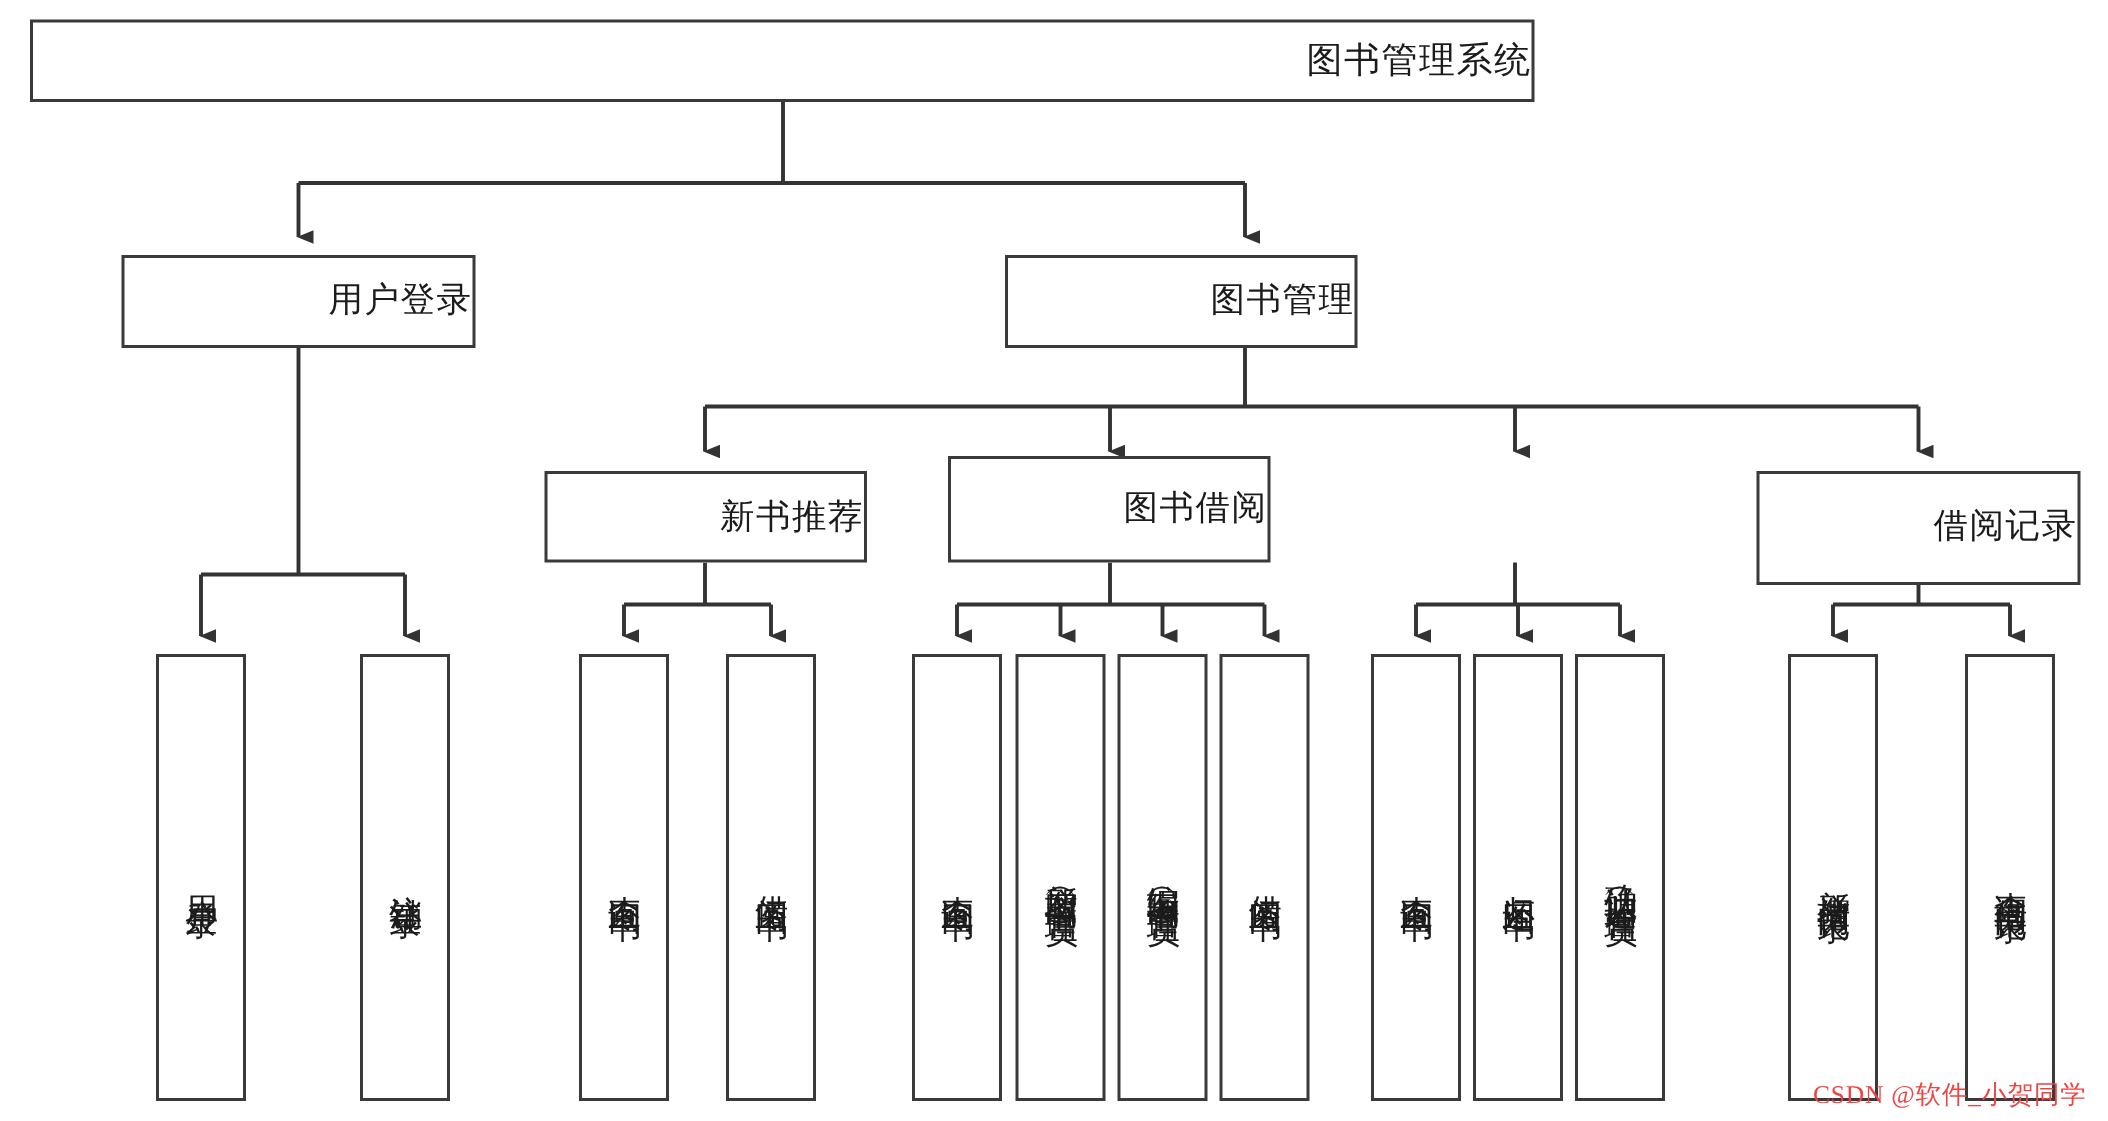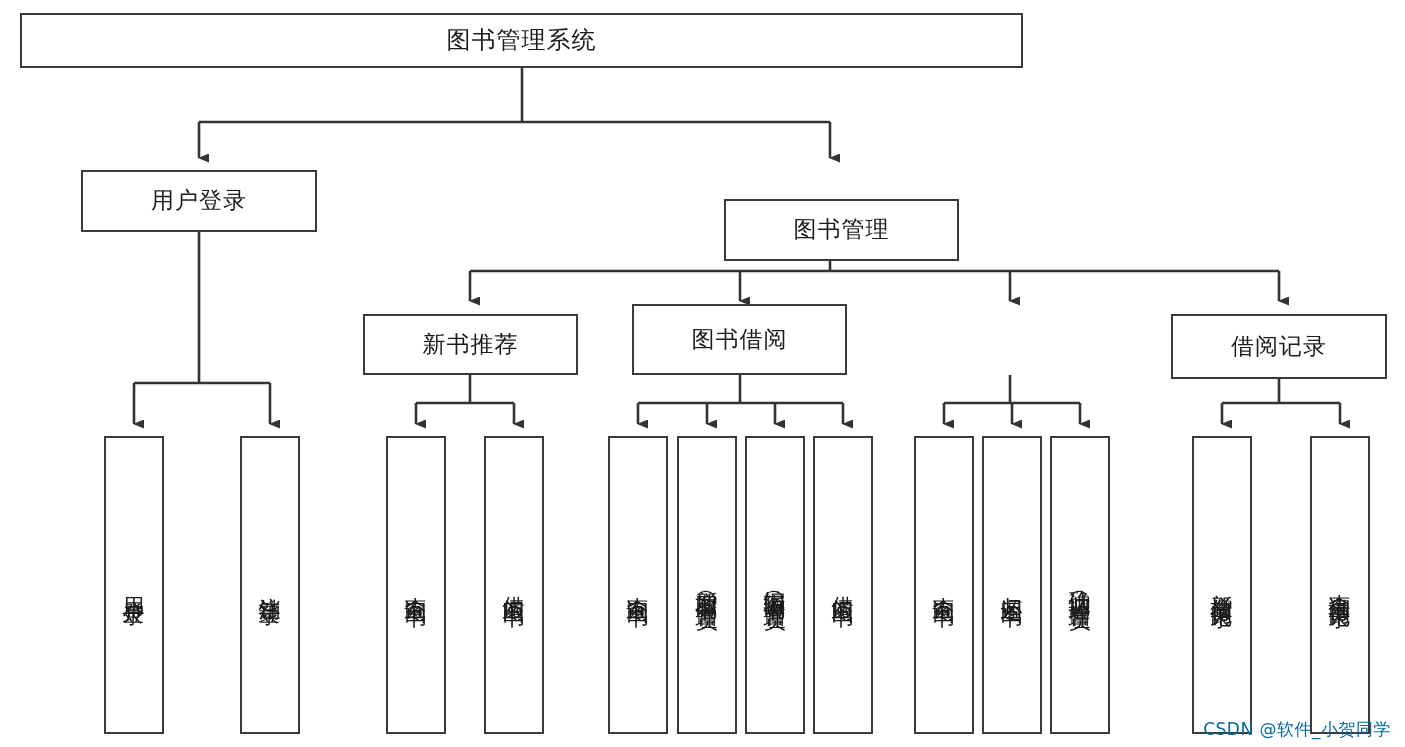--- a/index.html
+++ b/index.html
@@ -26,21 +26,21 @@
     height: 747px;
     pointer-events: none;
   }
   .node {
     position: absolute;
     box-sizing: border-box;
     background: #ffffff;
     border: 2px solid #3a3a3a;
     display: flex;
     align-items: center;
-    justify-content: center;
+    justify-content: flex-end;
     color: #1b1b1b;
   }
   .node-label {
     display: block;
     text-align: center;
     line-height: 1.18;
     white-space: nowrap;
   }
   
   .node.horiz .node-label {
@@ -63,23 +63,24 @@
     font-size: 22px;
     line-height: 1.05;
     letter-spacing: 3px;
     white-space: nowrap;
   }
   .watermark {
     position: absolute;
     right: 14px;
     bottom: 6px;
     font-size: 17px;
-    color: #0369a1;
+    color: #ef4444;
     letter-spacing: 0.5px;
     white-space: nowrap;
+    font-family: Liberation Serif, serif;
   }
 </style>
 </head>
 <body>
 
 <div id="diagram-root">
 
   <svg id="edge-layer" viewBox="0 0 1405 747" width="1405" height="747">
     <defs>
       <marker id="arrowhead" markerWidth="9" markerHeight="11" refX="4.5" refY="10" orient="auto" markerUnits="userSpaceOnUse">
@@ -131,34 +132,34 @@
   </svg>
 
   <div class="node horiz root" style="left:20px; top:13px; width:1003px; height:55px;">
     <span class="node-label">图书管理系统</span>
   </div>
 
   <div class="node horiz" style="left:81px; top:170px; width:236px; height:62px;">
     <span class="node-label">用户登录</span>
   </div>
 
-  <div class="node horiz" style="left:724px; top:170px; width:235px; height:62px;margin-top:29px;">
+  <div class="node horiz" style="left:670px; top:170px; width:235px; height:62px;">
     <span class="node-label">图书管理</span>
   </div>
 
   <div class="node horiz" style="left:363px; top:314px; width:215px; height:61px;font-family:Liberation Serif, serif;">
     <span class="node-label">新书推荐</span>
   </div>
 
   <div class="node horiz" style="left:632px; top:304px; width:215px; height:71px;">
     <span class="node-label">图书借阅</span>
   </div>
 
 
-  <div class="node horiz" style="left:1171px; top:314px; width:216px; height:65px;">
+  <div class="node horiz" style="left:1171px; top:314px; width:216px; height:76px;">
     <span class="node-label">借阅记录</span>
   </div>
 
   <div class="node vert" style="left:104px; top:436px; width:60px; height:298px;">
     <span class="node-label">用户登录</span>
   </div>
 
   <div class="node vert" style="left:240px; top:436px; width:60px; height:298px;">
     <span class="node-label">注销登录</span>
   </div>

